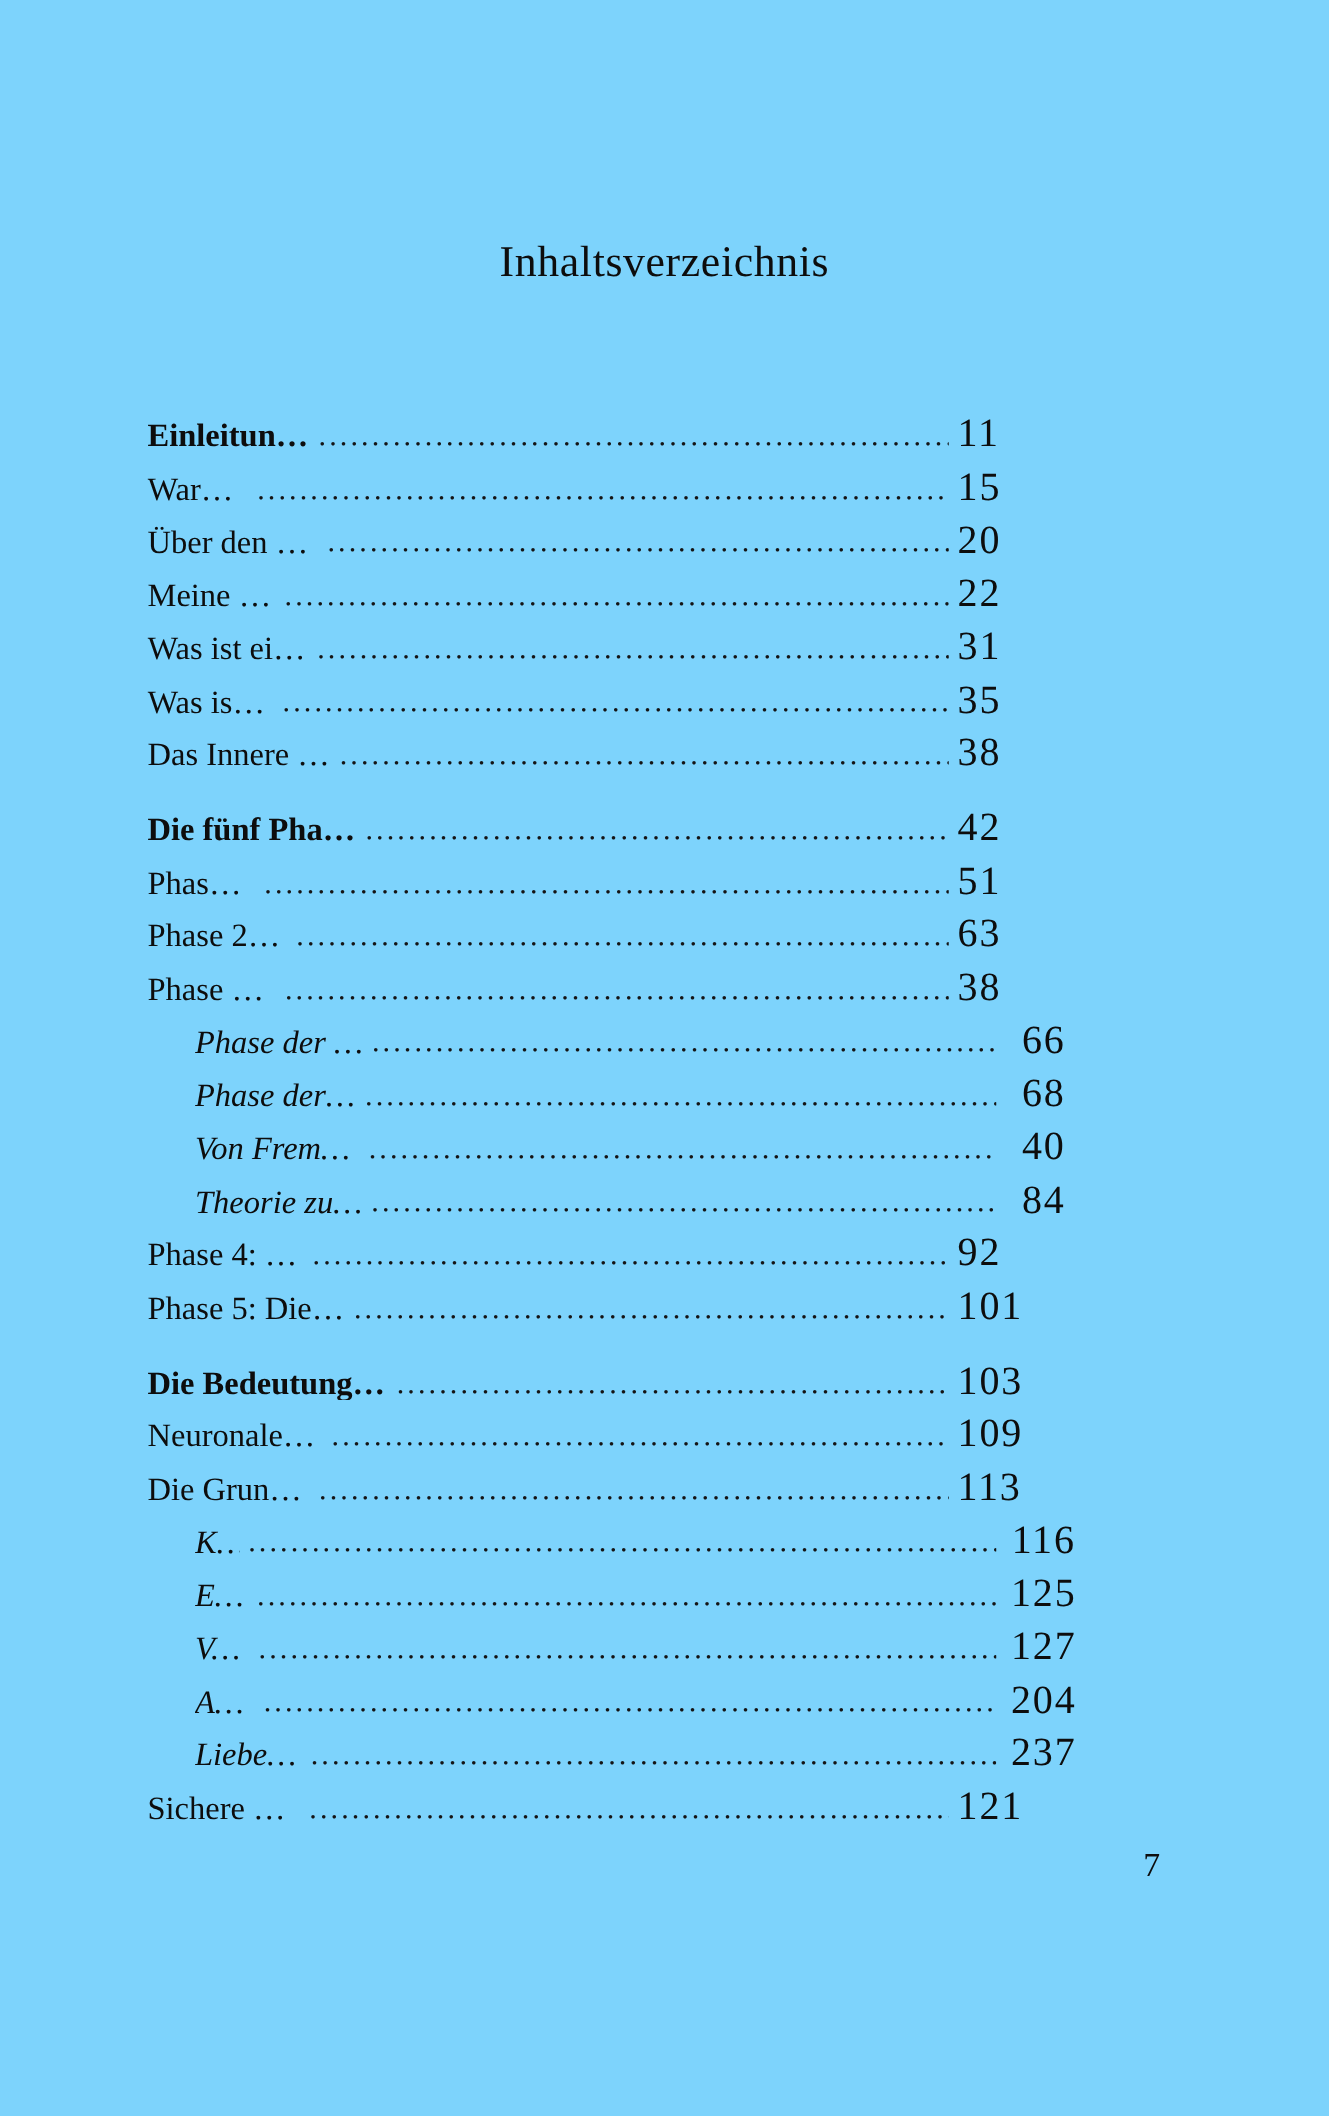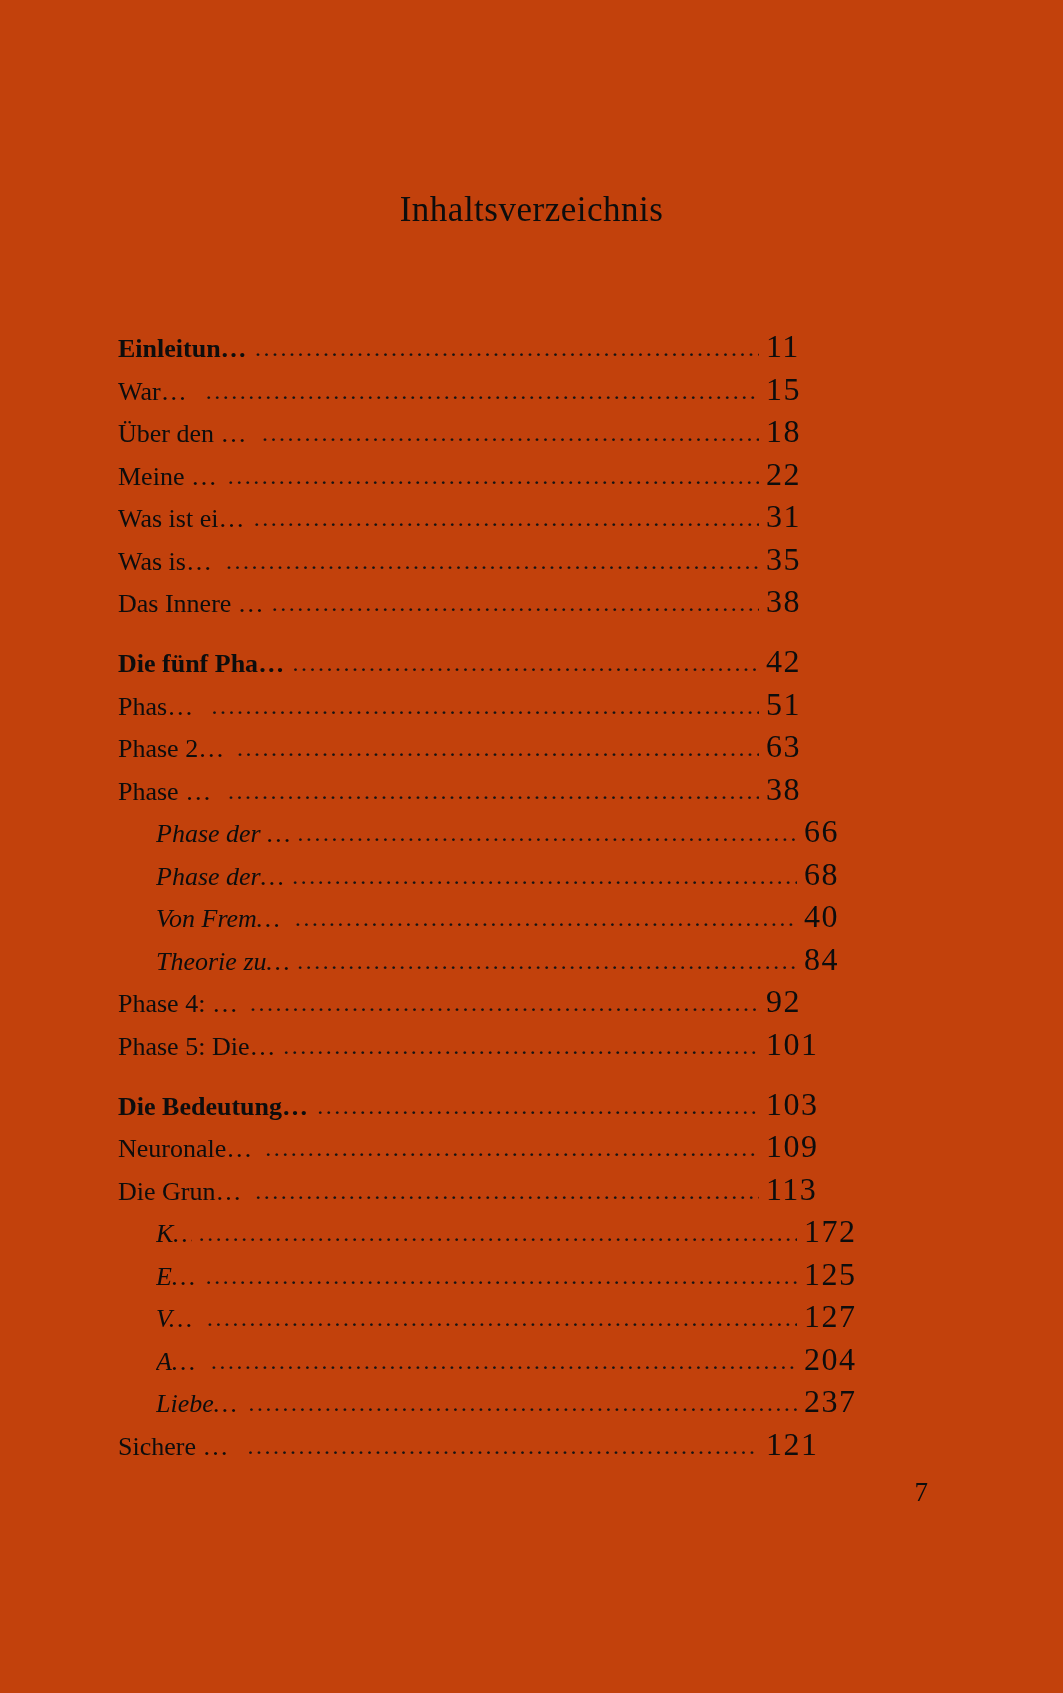--- a/index.html
+++ b/index.html
@@ -12,21 +12,21 @@
     height: 1693px;
     position: relative;
     font-family: "Liberation Serif", "DejaVu Serif", serif;
     color: #0d0d0d;
     overflow: hidden;
   }
 
   .page {
     position: absolute;
     inset: 0;
-    background: #c2410c;
+    background: #7dd3fc;
   }
 
   .toc-title {
     position: absolute;
     top: 190px;
     left: 0;
     right: 0;
     text-align: center;
     font-size: 35px;
     letter-spacing: 0.5px;
@@ -85,20 +85,21 @@
 
   .lvl-bold .label {
     font-weight: 700;
   }
   .lvl-sub {
     padding-left: 38px;
     font-style: italic;
   }
   .lvl-sub .page-no {
     font-style: normal;
+    text-align: center;
   }
 
   .folio {
     position: absolute;
     left: 0;
     right: 135px;
     bottom: 185px;
     text-align: right;
     font-size: 27px;
   }
@@ -118,21 +119,21 @@
           <span class="page-no">11</span>
         </div>
         <div class="toc-row lvl-normal">
           <span class="label">Warum leiden wir?</span>
           <span class="leader">................................................................................................................................................................</span>
           <span class="page-no">15</span>
         </div>
         <div class="toc-row lvl-normal">
           <span class="label">Über den Umgang mit diesem Buch</span>
           <span class="leader">................................................................................................................................................................</span>
-          <span class="page-no">18</span>
+          <span class="page-no">20</span>
         </div>
         <div class="toc-row lvl-normal">
           <span class="label">Meine eigene Geschichte</span>
           <span class="leader">................................................................................................................................................................</span>
           <span class="page-no">22</span>
         </div>
         <div class="toc-row lvl-normal">
           <span class="label">Was ist ein Entwicklungstrauma?</span>
           <span class="leader">................................................................................................................................................................</span>
           <span class="page-no">31</span>
@@ -212,21 +213,21 @@
           <span class="page-no">109</span>
         </div>
         <div class="toc-row lvl-normal">
           <span class="label">Die Grundlagen sicherer Bindung</span>
           <span class="leader">................................................................................................................................................................</span>
           <span class="page-no">113</span>
         </div>
         <div class="toc-row lvl-sub">
           <span class="label">Kontakt</span>
           <span class="leader">................................................................................................................................................................</span>
-          <span class="page-no">172</span>
+          <span class="page-no">116</span>
         </div>
         <div class="toc-row lvl-sub">
           <span class="label">Empathie</span>
           <span class="leader">................................................................................................................................................................</span>
           <span class="page-no">125</span>
         </div>
         <div class="toc-row lvl-sub">
           <span class="label">Vertrauen</span>
           <span class="leader">................................................................................................................................................................</span>
           <span class="page-no">127</span>

